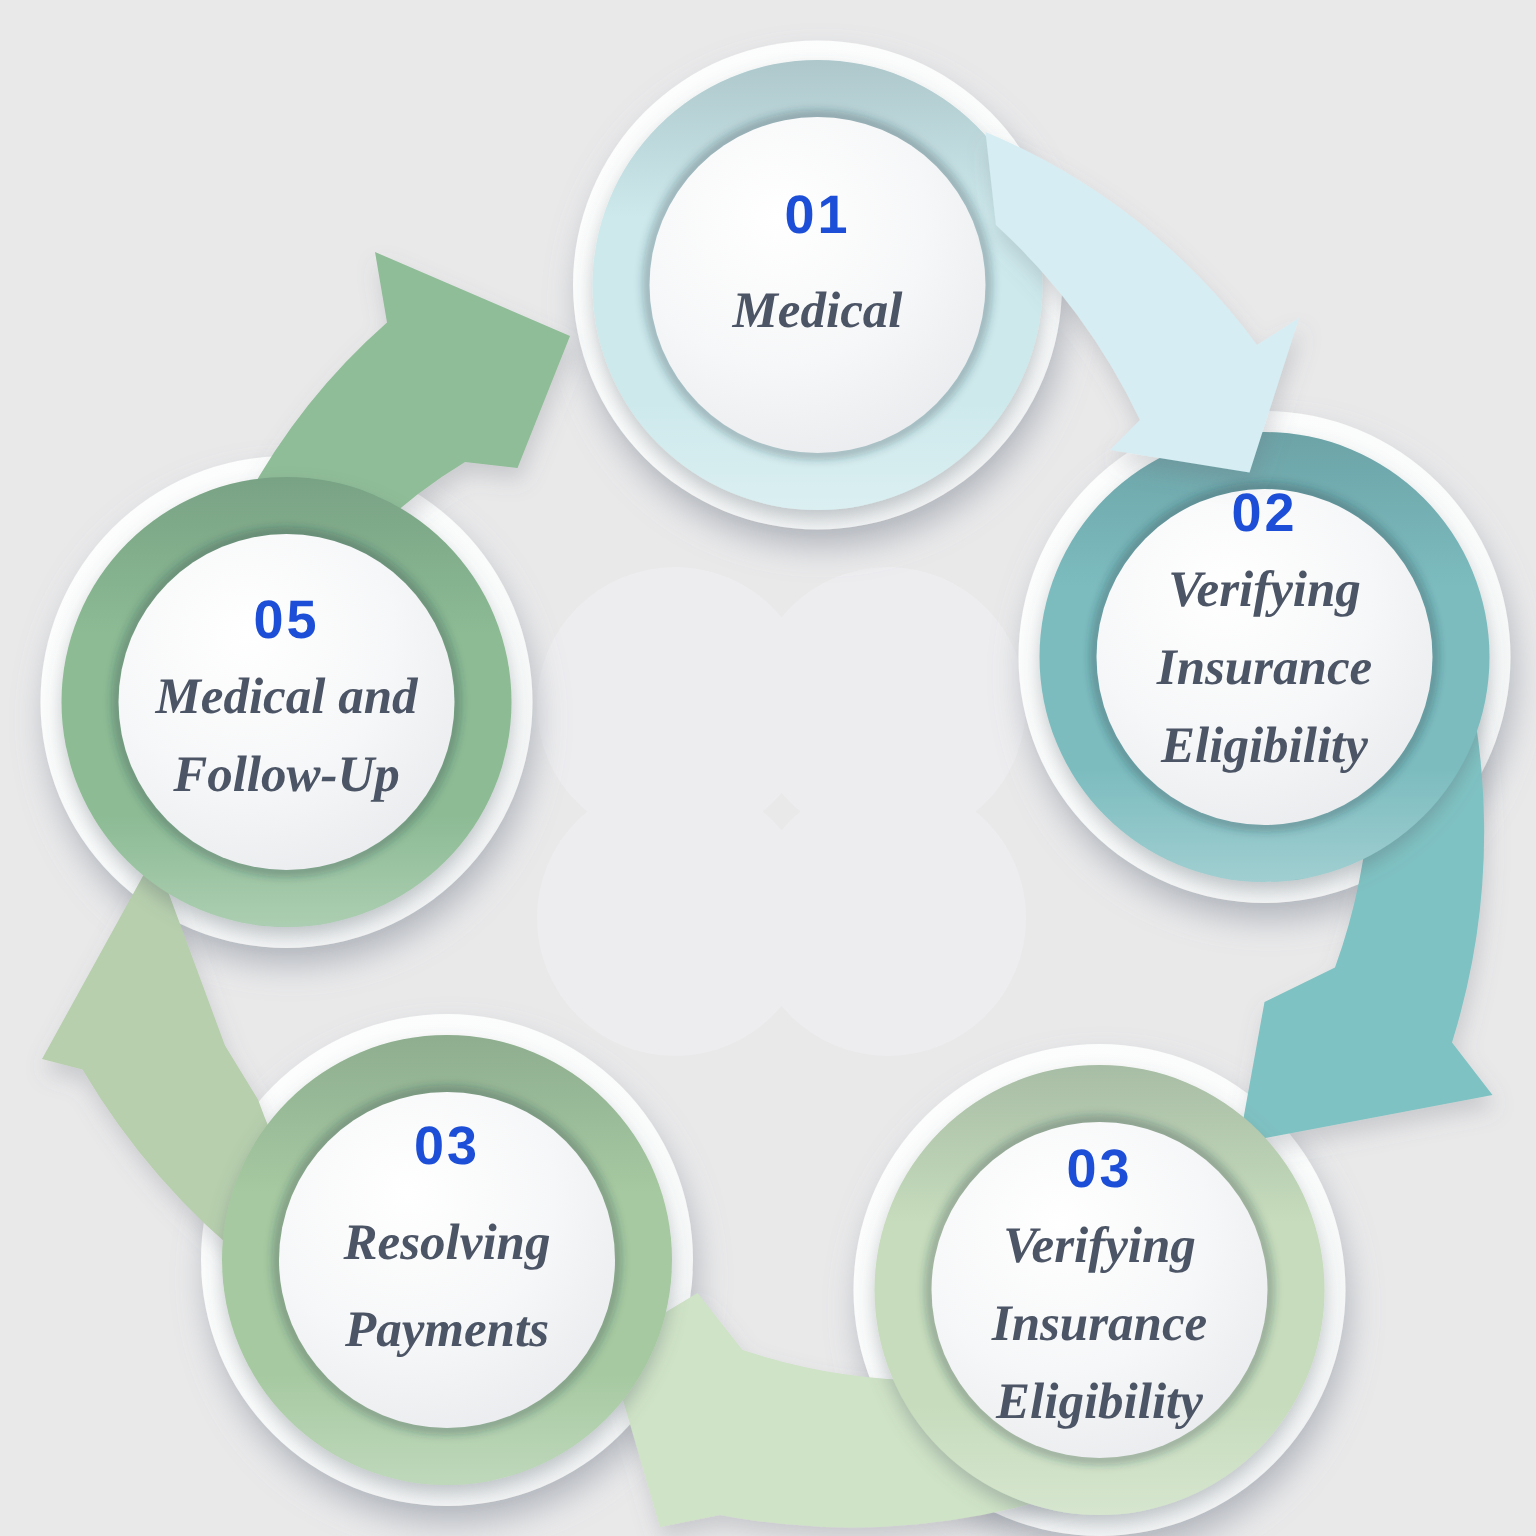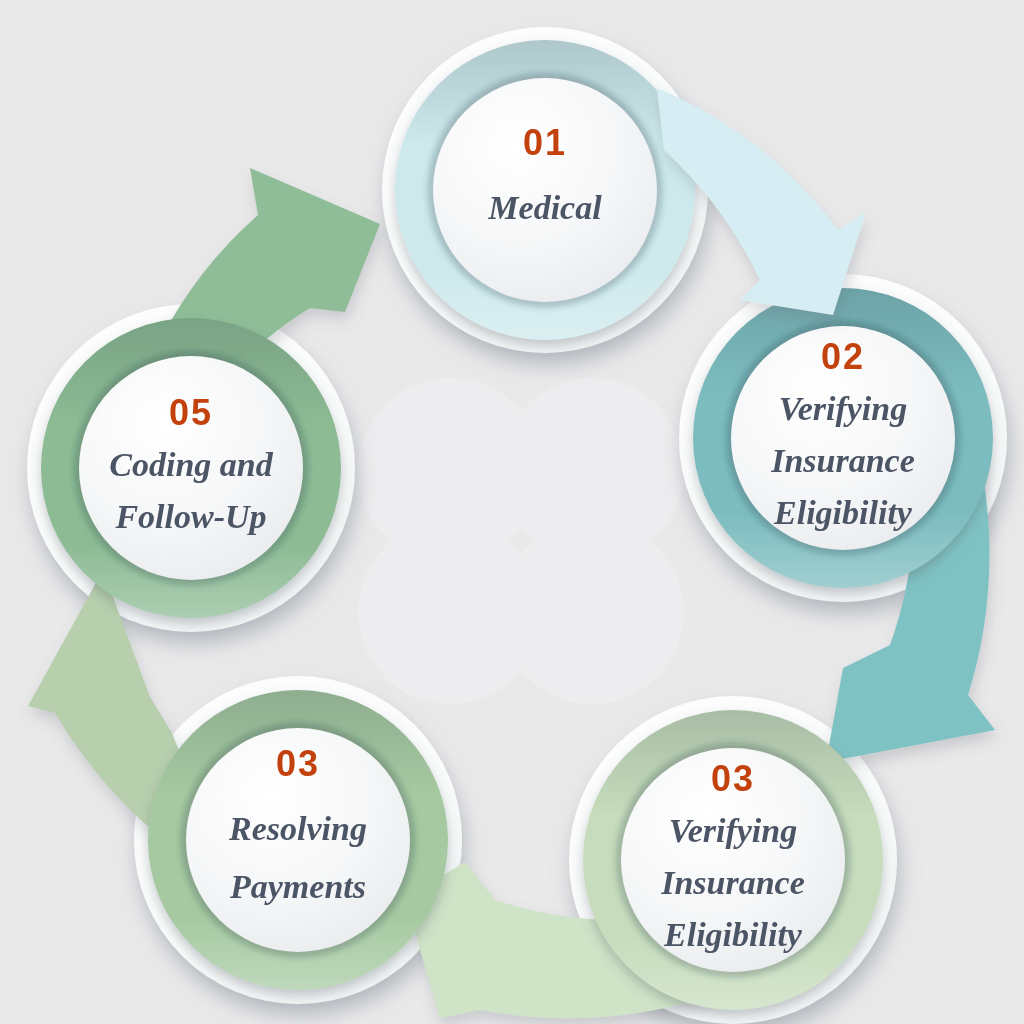--- a/index.html
+++ b/index.html
@@ -9,21 +9,21 @@
     font-family:"Liberation Sans", sans-serif;
   }
   .gfx { position:absolute; left:0; top:0; }
   .txt {
     position:absolute; width:230px; height:230px;
     display:flex; flex-direction:column; align-items:center; justify-content:center;
     text-align:center; z-index:5; pointer-events:none;
   }
   .num {
     font:700 36px "Liberation Sans", sans-serif;
-    letter-spacing:2px; color:#c2410c; line-height:40px;
+    letter-spacing:2px; color:#1d4ed8; line-height:40px;
   }
   .line {
     font-style:italic; font-weight:700;
     font-family:"Liberation Serif", serif;
     font-size:34px; color:#4c5565; white-space:nowrap;text-align:center;
   }
   .l2 .num { margin-bottom:16px; }
   .l2 .line { line-height:58px; }
   .l2 { transform:translateY(-10px); }
   .l3 .num { margin-bottom:6px; }
@@ -125,21 +125,21 @@
 
     <path filter="url(#fArrow)" d="M657 88 A430 430 0 0 1 838 230 L866 212 L833 315 L740 300 L760 280 A420 420 0 0 0 664 150 Z" fill="#d6eef3"></path>
   </svg>
 
   <div class="txt l2" style="left:430px; top:75px">
     <div class="num">01</div>
     <div class="line">Medical</div>
     <div class="line"></div>
   </div>
 
-  <div class="txt l3" style="left:728px; top:323px">
+  <div class="txt l3" style="left:728px; top:308px">
     <div class="num">02</div>
     <div class="line">Verifying</div>
     <div class="line">Insurance</div>
     <div class="line">Eligibility</div>
   </div>
 
   <div class="txt l3" style="left:618px; top:745px">
     <div class="num">03</div>
     <div class="line">Verifying</div>
     <div class="line">Insurance</div>
@@ -148,17 +148,17 @@
 
   <div class="txt l2" style="left:183px; top:725px">
     <div class="num">03</div>
     <div class="line">Resolving</div>
     <div class="line">Payments</div>
     <div class="line"></div>
   </div>
 
   <div class="txt l3" style="left:76px; top:353px">
     <div class="num">05</div>
-    <div class="line">Coding and</div>
+    <div class="line">Medical and</div>
     <div class="line">Follow-Up</div>
   </div>
 
 </div>
 
 </body></html>

